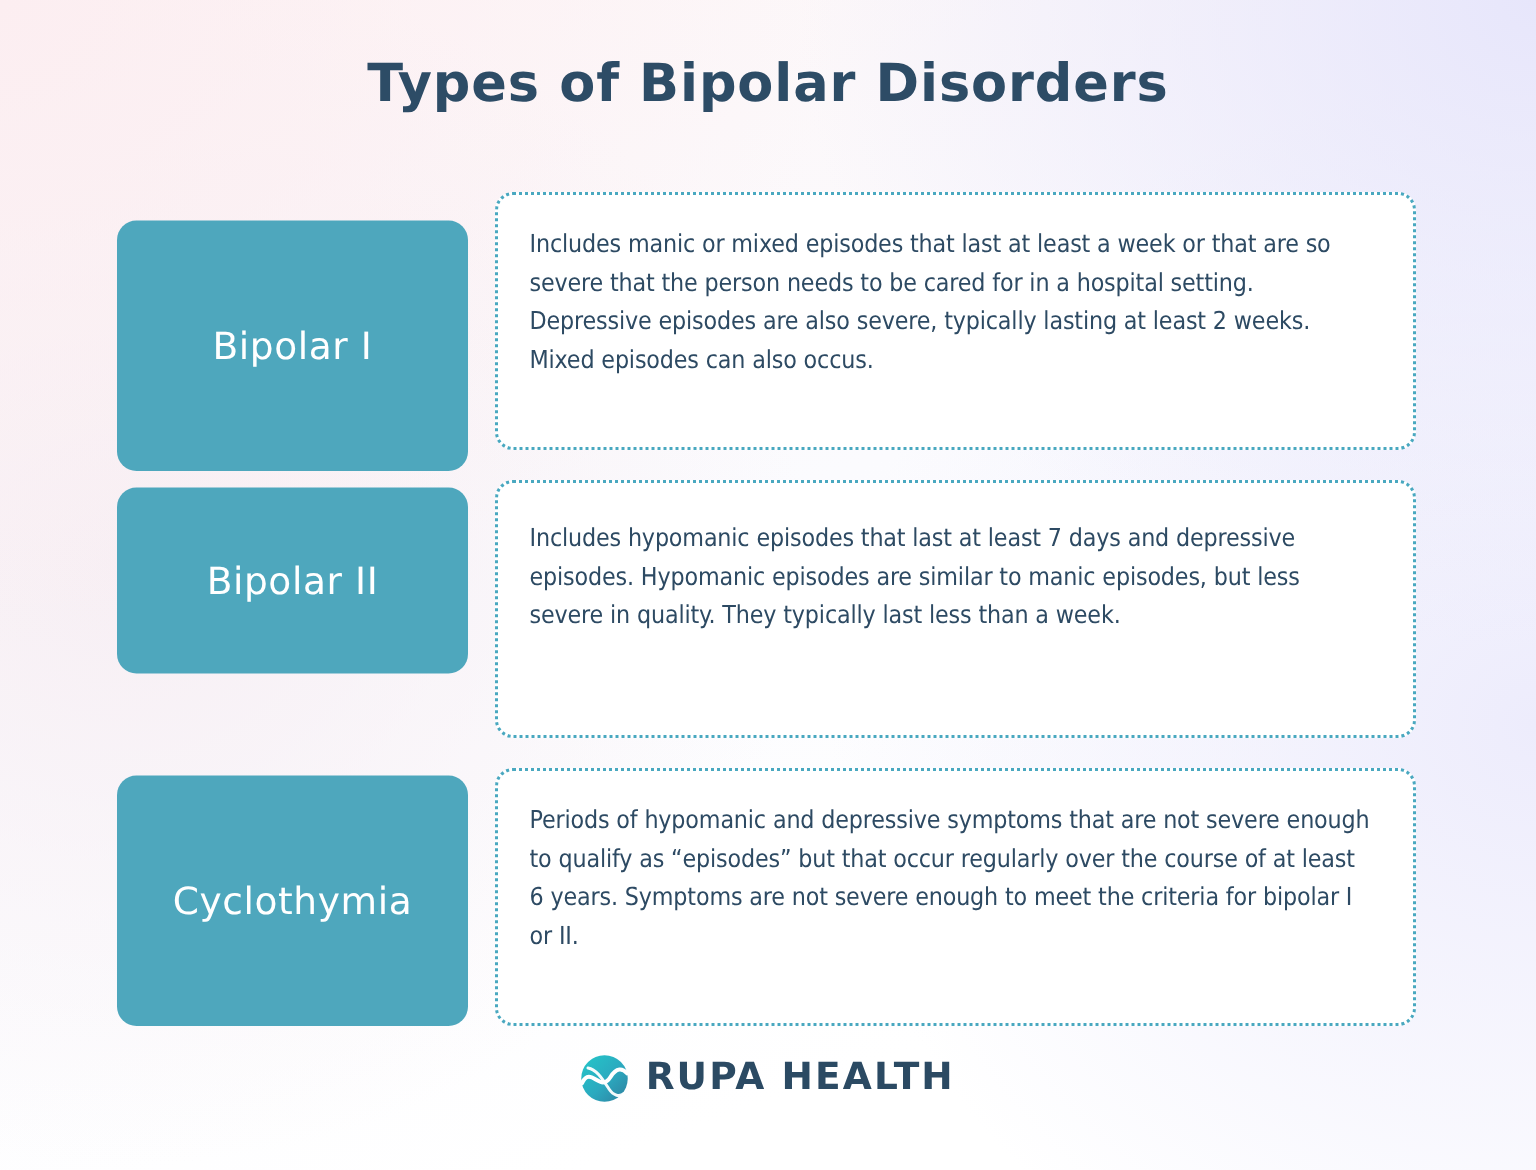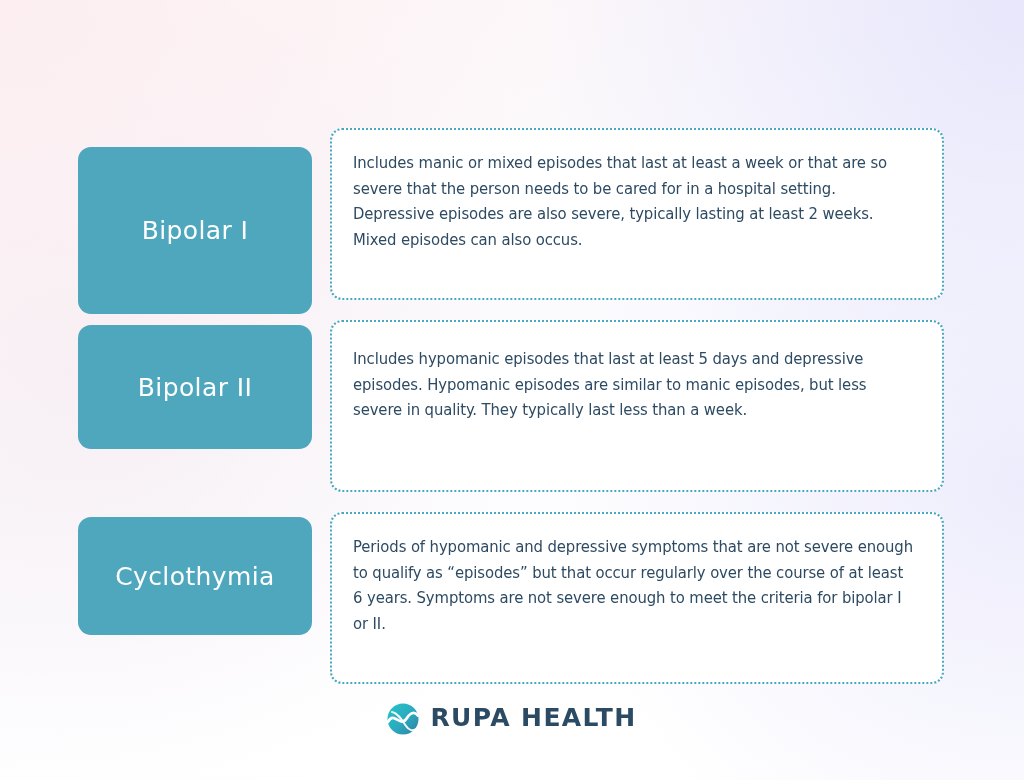--- a/index.html
+++ b/index.html
@@ -65,21 +65,21 @@
     justify-content: center;
     color: #ffffff;
     font-family: "DejaVu Sans", sans-serif;
     font-size: 25px;
     font-weight: normal;
     letter-spacing: 0.4px;
   }
 
   .label-box.h1 { top: 5px;  height: 167px; margin-top: 14px; }
   .label-box.h2 { top: 5px;  height: 124px; }
-  .label-box.h3 { top: 5px;  height: 118px; }
+  .label-box.h3 { top: 5px;  height: 167px; }
 
   .desc-card {
     position: absolute;
     left: 330px;
     width: 614px;
     background: #ffffff;
     border: 2px dotted #49a8c0;
     border-radius: 12px;
     padding: 20px 26px 18px 21px;
   }
@@ -120,36 +120,37 @@
     font-weight: bold;
     letter-spacing: 1.4px;
     color: #2b4a63;
   }
 </style>
 </head>
 <body>
 
 <div class="page">
 
+  <div class="title">Types of Bipolar Disorders</div>
 
   <div class="row row-1">
     <div class="label-box h1">
       <span>Bipolar I</span>
     </div>
     <div class="desc-card card-1">
       <p>Includes manic or mixed episodes that last at least a week or that are so severe that the person needs to be cared for in a hospital setting. Depressive episodes are also severe, typically lasting at least 2 weeks. Mixed episodes can also occus.</p>
     </div>
   </div>
 
   <div class="row row-2">
     <div class="label-box h2">
       <span>Bipolar II</span>
     </div>
     <div class="desc-card card-2">
-      <p>Includes hypomanic episodes that last at least 5 days and depressive episodes. Hypomanic episodes are similar to manic episodes, but less severe in quality. They typically last less than a week.</p>
+      <p>Includes hypomanic episodes that last at least 7 days and depressive episodes. Hypomanic episodes are similar to manic episodes, but less severe in quality. They typically last less than a week.</p>
     </div>
   </div>
 
   <div class="row row-3">
     <div class="label-box h3">
       <span>Cyclothymia</span>
     </div>
     <div class="desc-card card-3">
       <p>Periods of hypomanic and depressive symptoms that are not severe enough to qualify as “episodes” but that occur regularly over the course of at least 6 years. Symptoms are not severe enough to meet the criteria for bipolar I or II.</p>
     </div>

